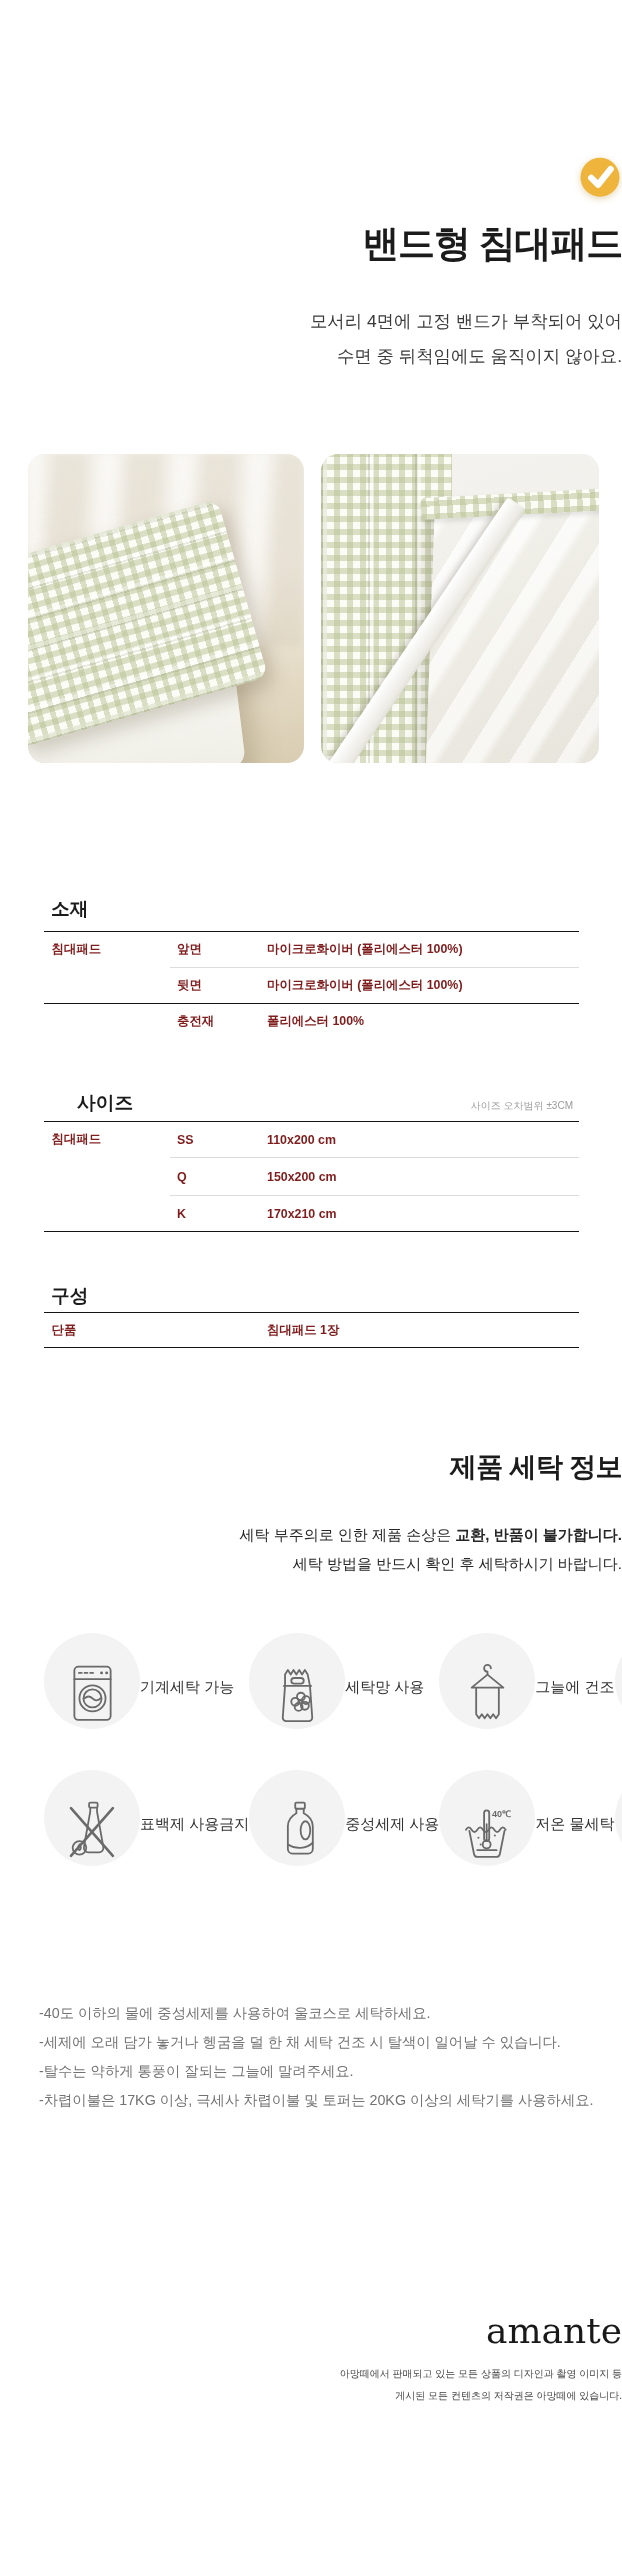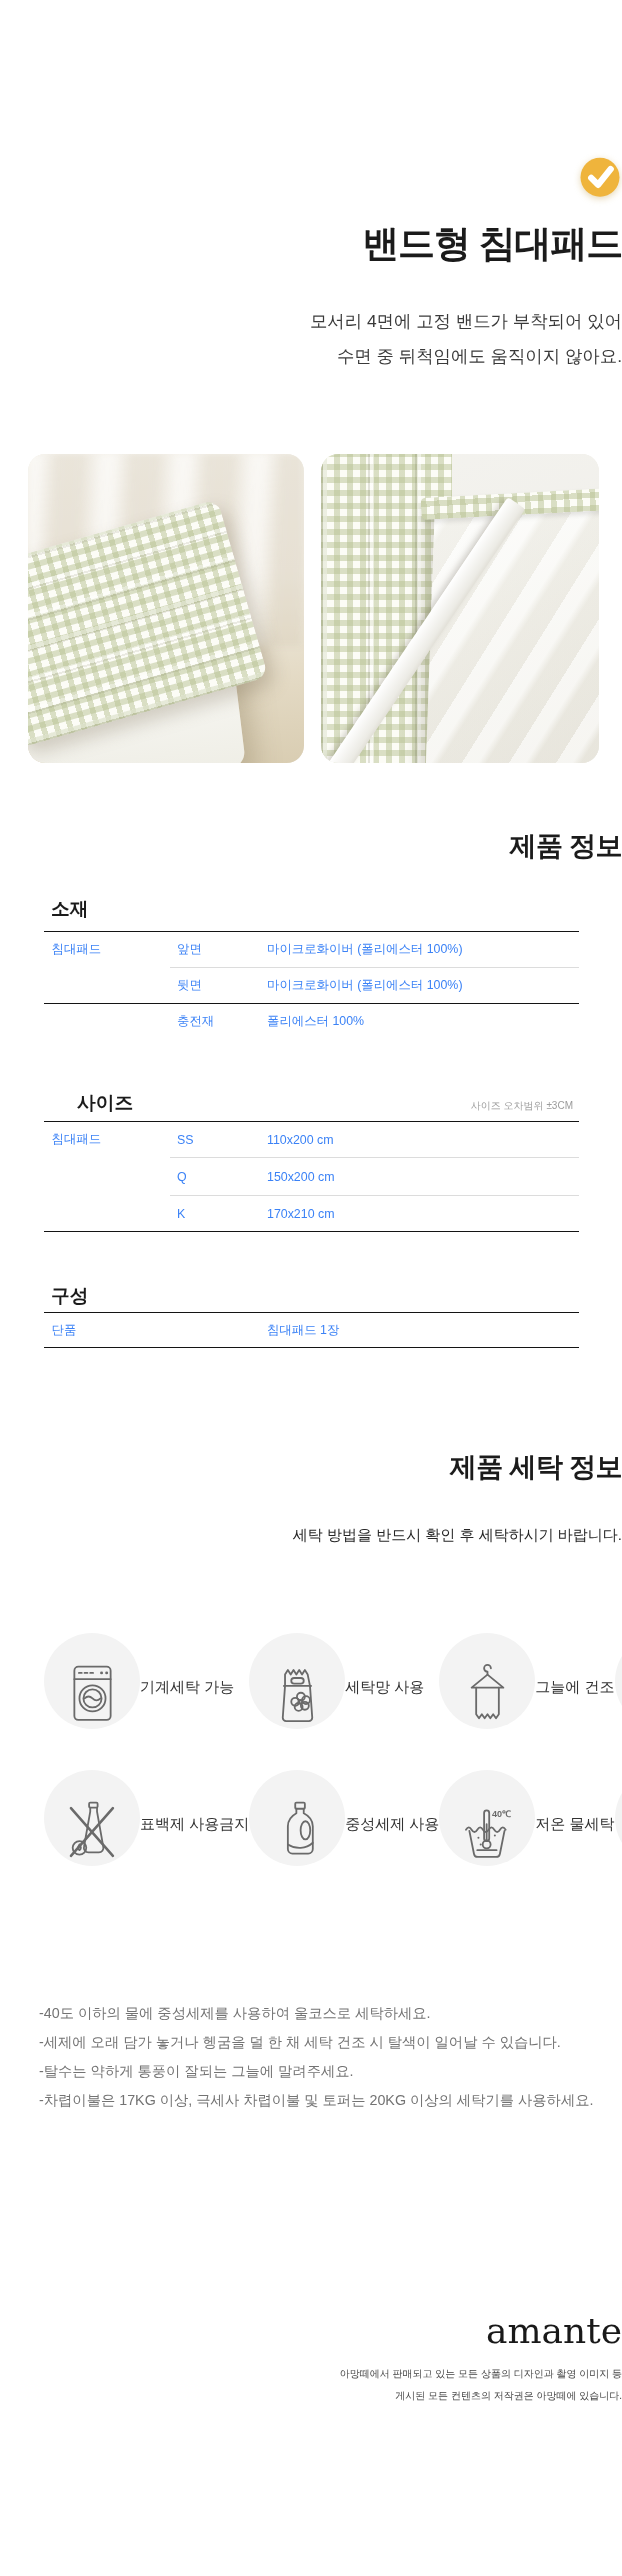--- a/index.html
+++ b/index.html
@@ -54,21 +54,21 @@
   .sub-h{font-size:18.7px;font-weight:800;color:#1b1b1b;left:51px;}
   .h-material{top:896px;}
   .h-size{top:1090px;margin-left:26px;}
   .h-comp{top:1283px;}
   .tolerance{top:1099px;right:49px;font-size:10px;color:#9b9b9b;}
 
   
   .tbl{position:absolute;left:44px;width:535px;}
   .bt{border-top:1.9px solid #141414;}
   .bb{border-bottom:1.9px solid #141414;}
-  .trow{display:flex;align-items:center;font-size:12.4px;font-weight:400;color:#3b82f6;}
+  .trow{display:flex;align-items:center;font-size:12.4px;font-weight:700;color:#7f1d1d;}
   .c1{width:133px;padding-left:7.5px;box-sizing:border-box;}
   .c2{width:90px;}
   .c3{flex:1;}
   .tdiv{height:0;border-bottom:0.6px solid #dcdcdc;margin-left:126px;}
   .tbl-material{top:931px;}
   .tbl-size{top:1121px;}
   .tbl-comp{top:1312px;}
   .h57{height:35px;} .h56{height:35px;} .h59{height:37px;} .h54{height:34px;}
 
   
@@ -117,21 +117,20 @@
     </div>
     <div class="pimg right">
       <div class="ri-bg"></div>
       <div class="ri-panel gingham"></div>
       <div class="ri-white"></div>
       <div class="ri-binding gingham"></div>
       <div class="ri-band"></div>
     </div>
   </div>
 
-  <div class="abs center sec-title sec-info">제품 정보</div>
 
   <div class="abs sub-h h-material">소재</div>
   <div class="tbl tbl-material">
     <div class="bt">
       <div class="trow h57">
         <div class="c1">침대패드</div>
         <div class="c2">앞면</div>
         <div class="c3">마이크로화이버 (폴리에스터 100%)</div>
       </div>
       <div class="tdiv"></div>
@@ -174,20 +173,21 @@
   <div class="tbl tbl-comp bt bb">
     <div class="trow h54">
       <div class="c1">단품</div>
       <div class="c2"></div>
       <div class="c3">침대패드 1장</div>
     </div>
   </div>
 
   <div class="abs center sec-title sec-wash">제품 세탁 정보</div>
   <div class="abs center notice">
+    <div><span>세탁 부주의로 인한 제품 손상은 </span><b>교환, 반품이 불가합니다.</b></div>
     <div>세탁 방법을 반드시 확인 후 세탁하시기 바랍니다.</div>
   </div>
 
   <div class="abs icons-grid">
 
     <div class="icell">
       <div class="icircle">
         <svg class="ico" width="57" height="68" viewBox="0 0 100 120">
           <rect x="18" y="10" width="64" height="94" rx="7"></rect>
           <line x1="18" y1="32" x2="82" y2="32"></line>

